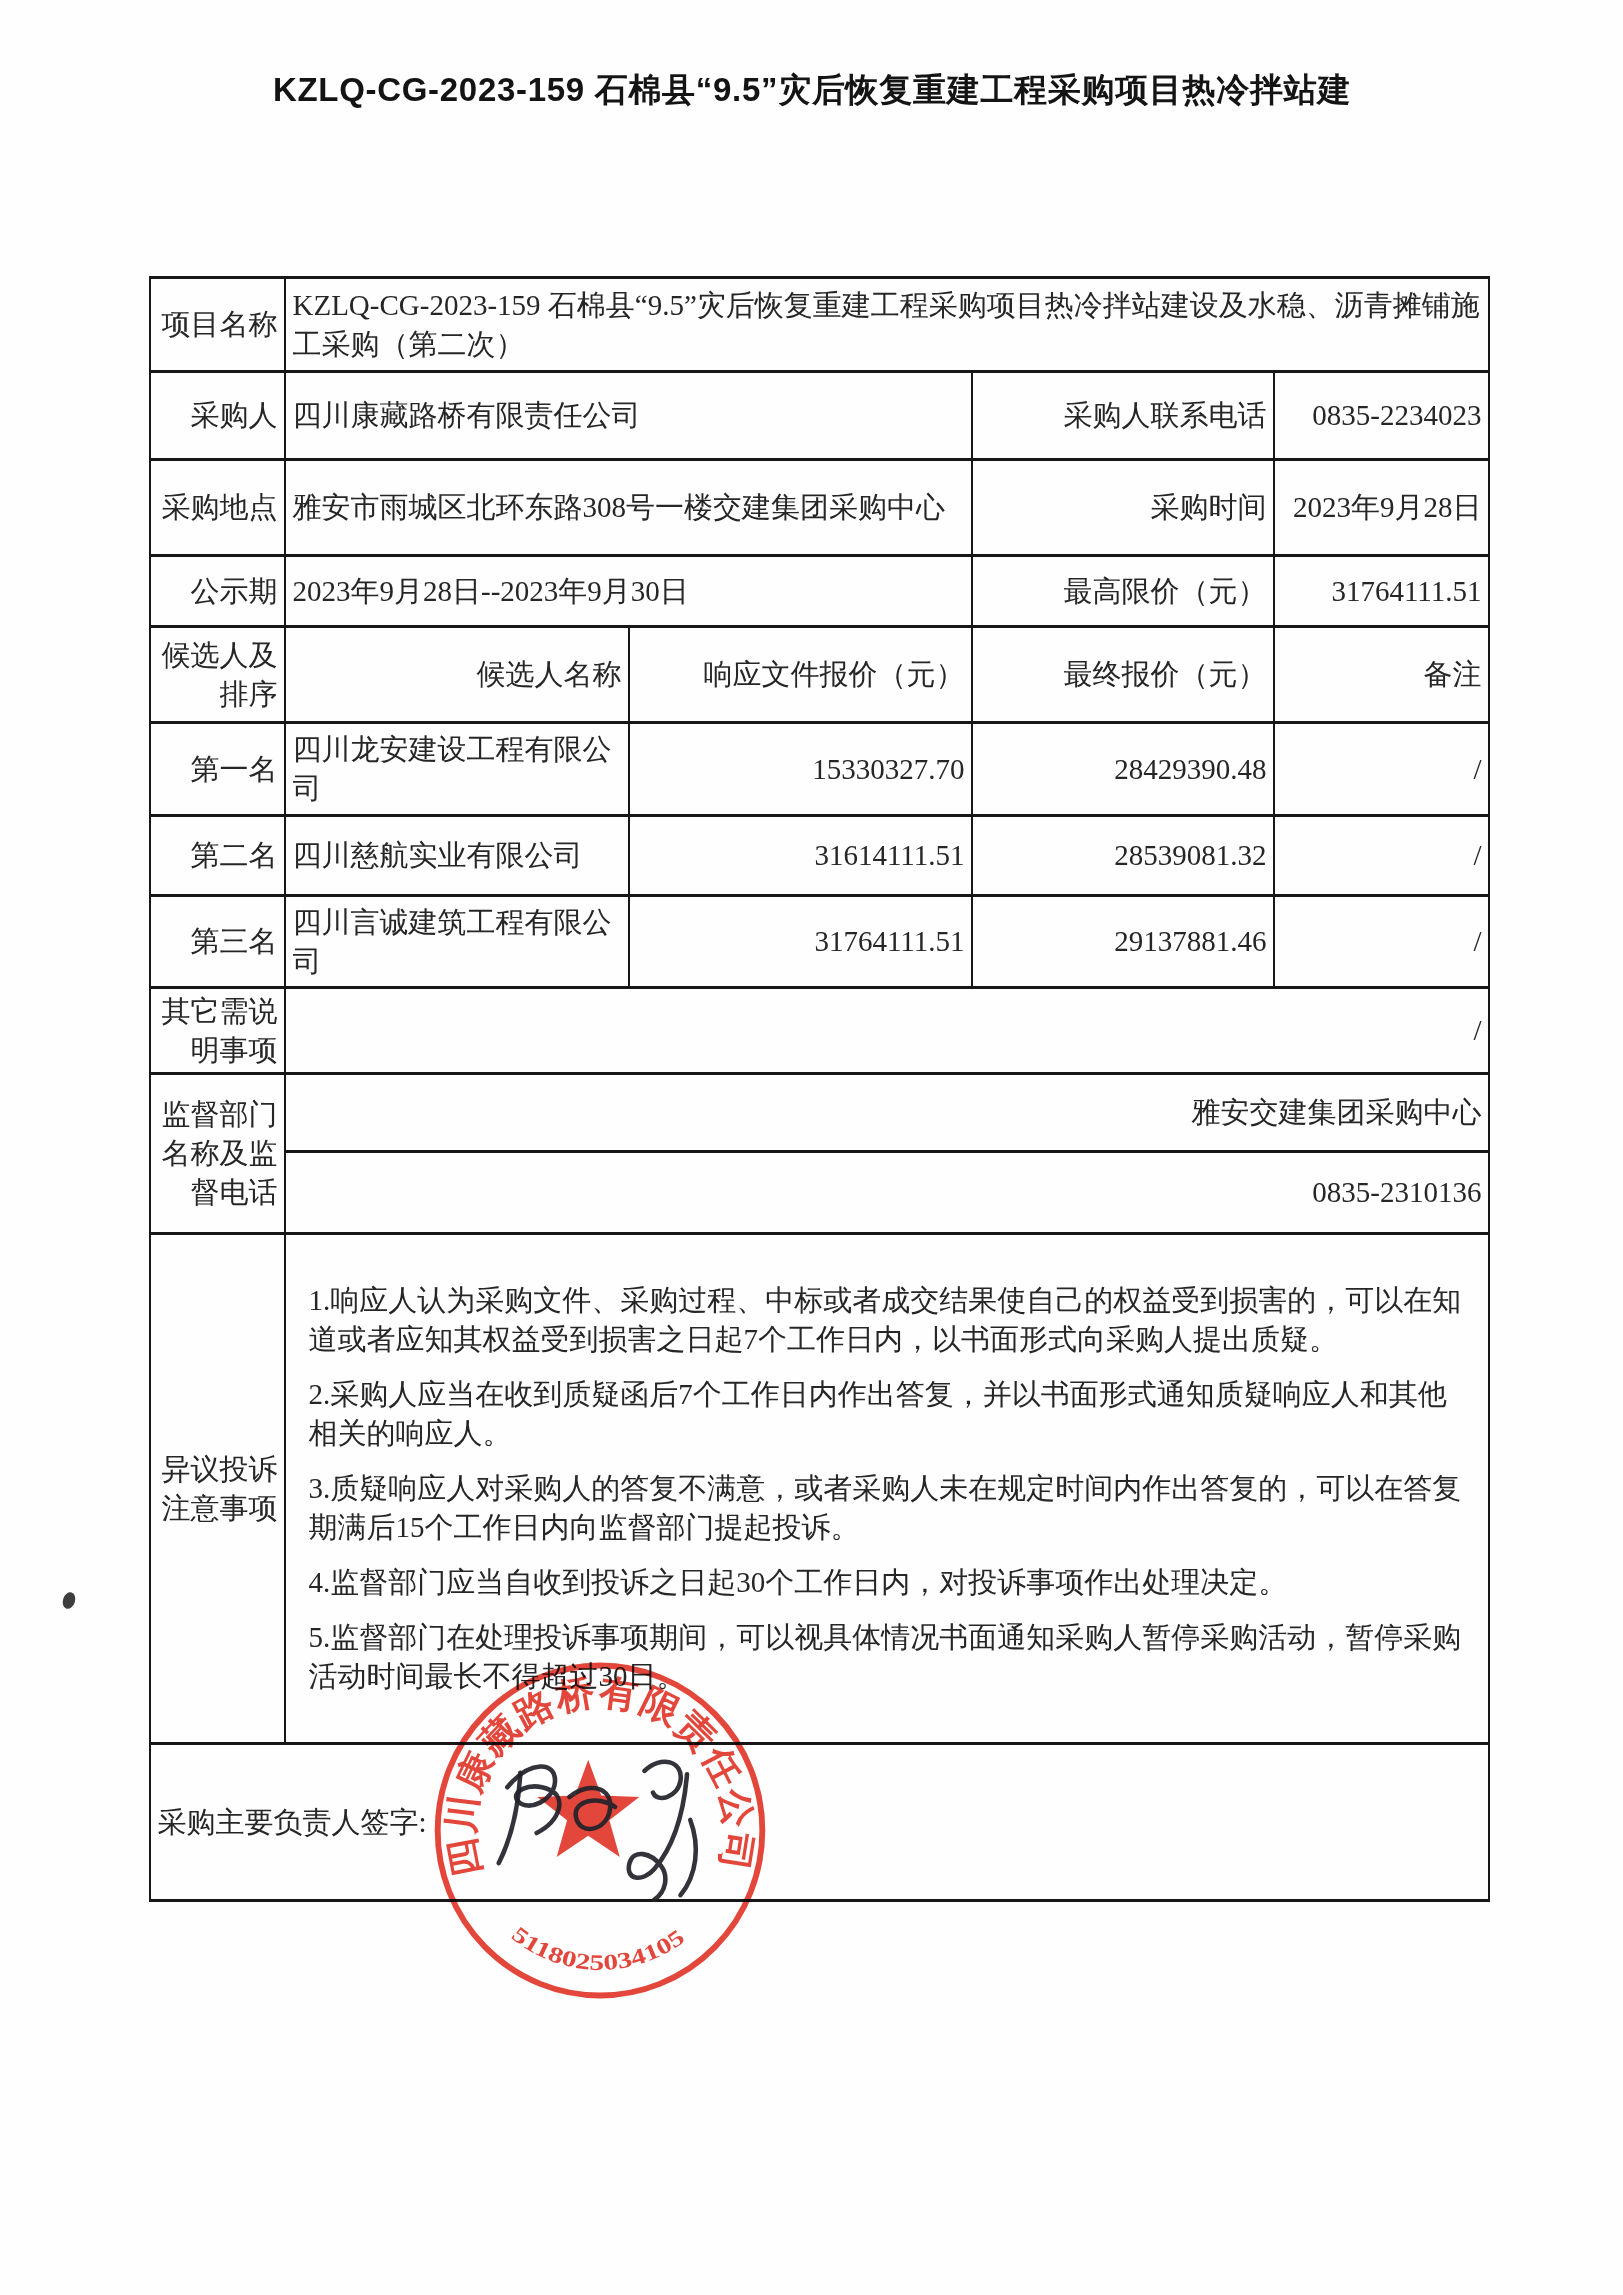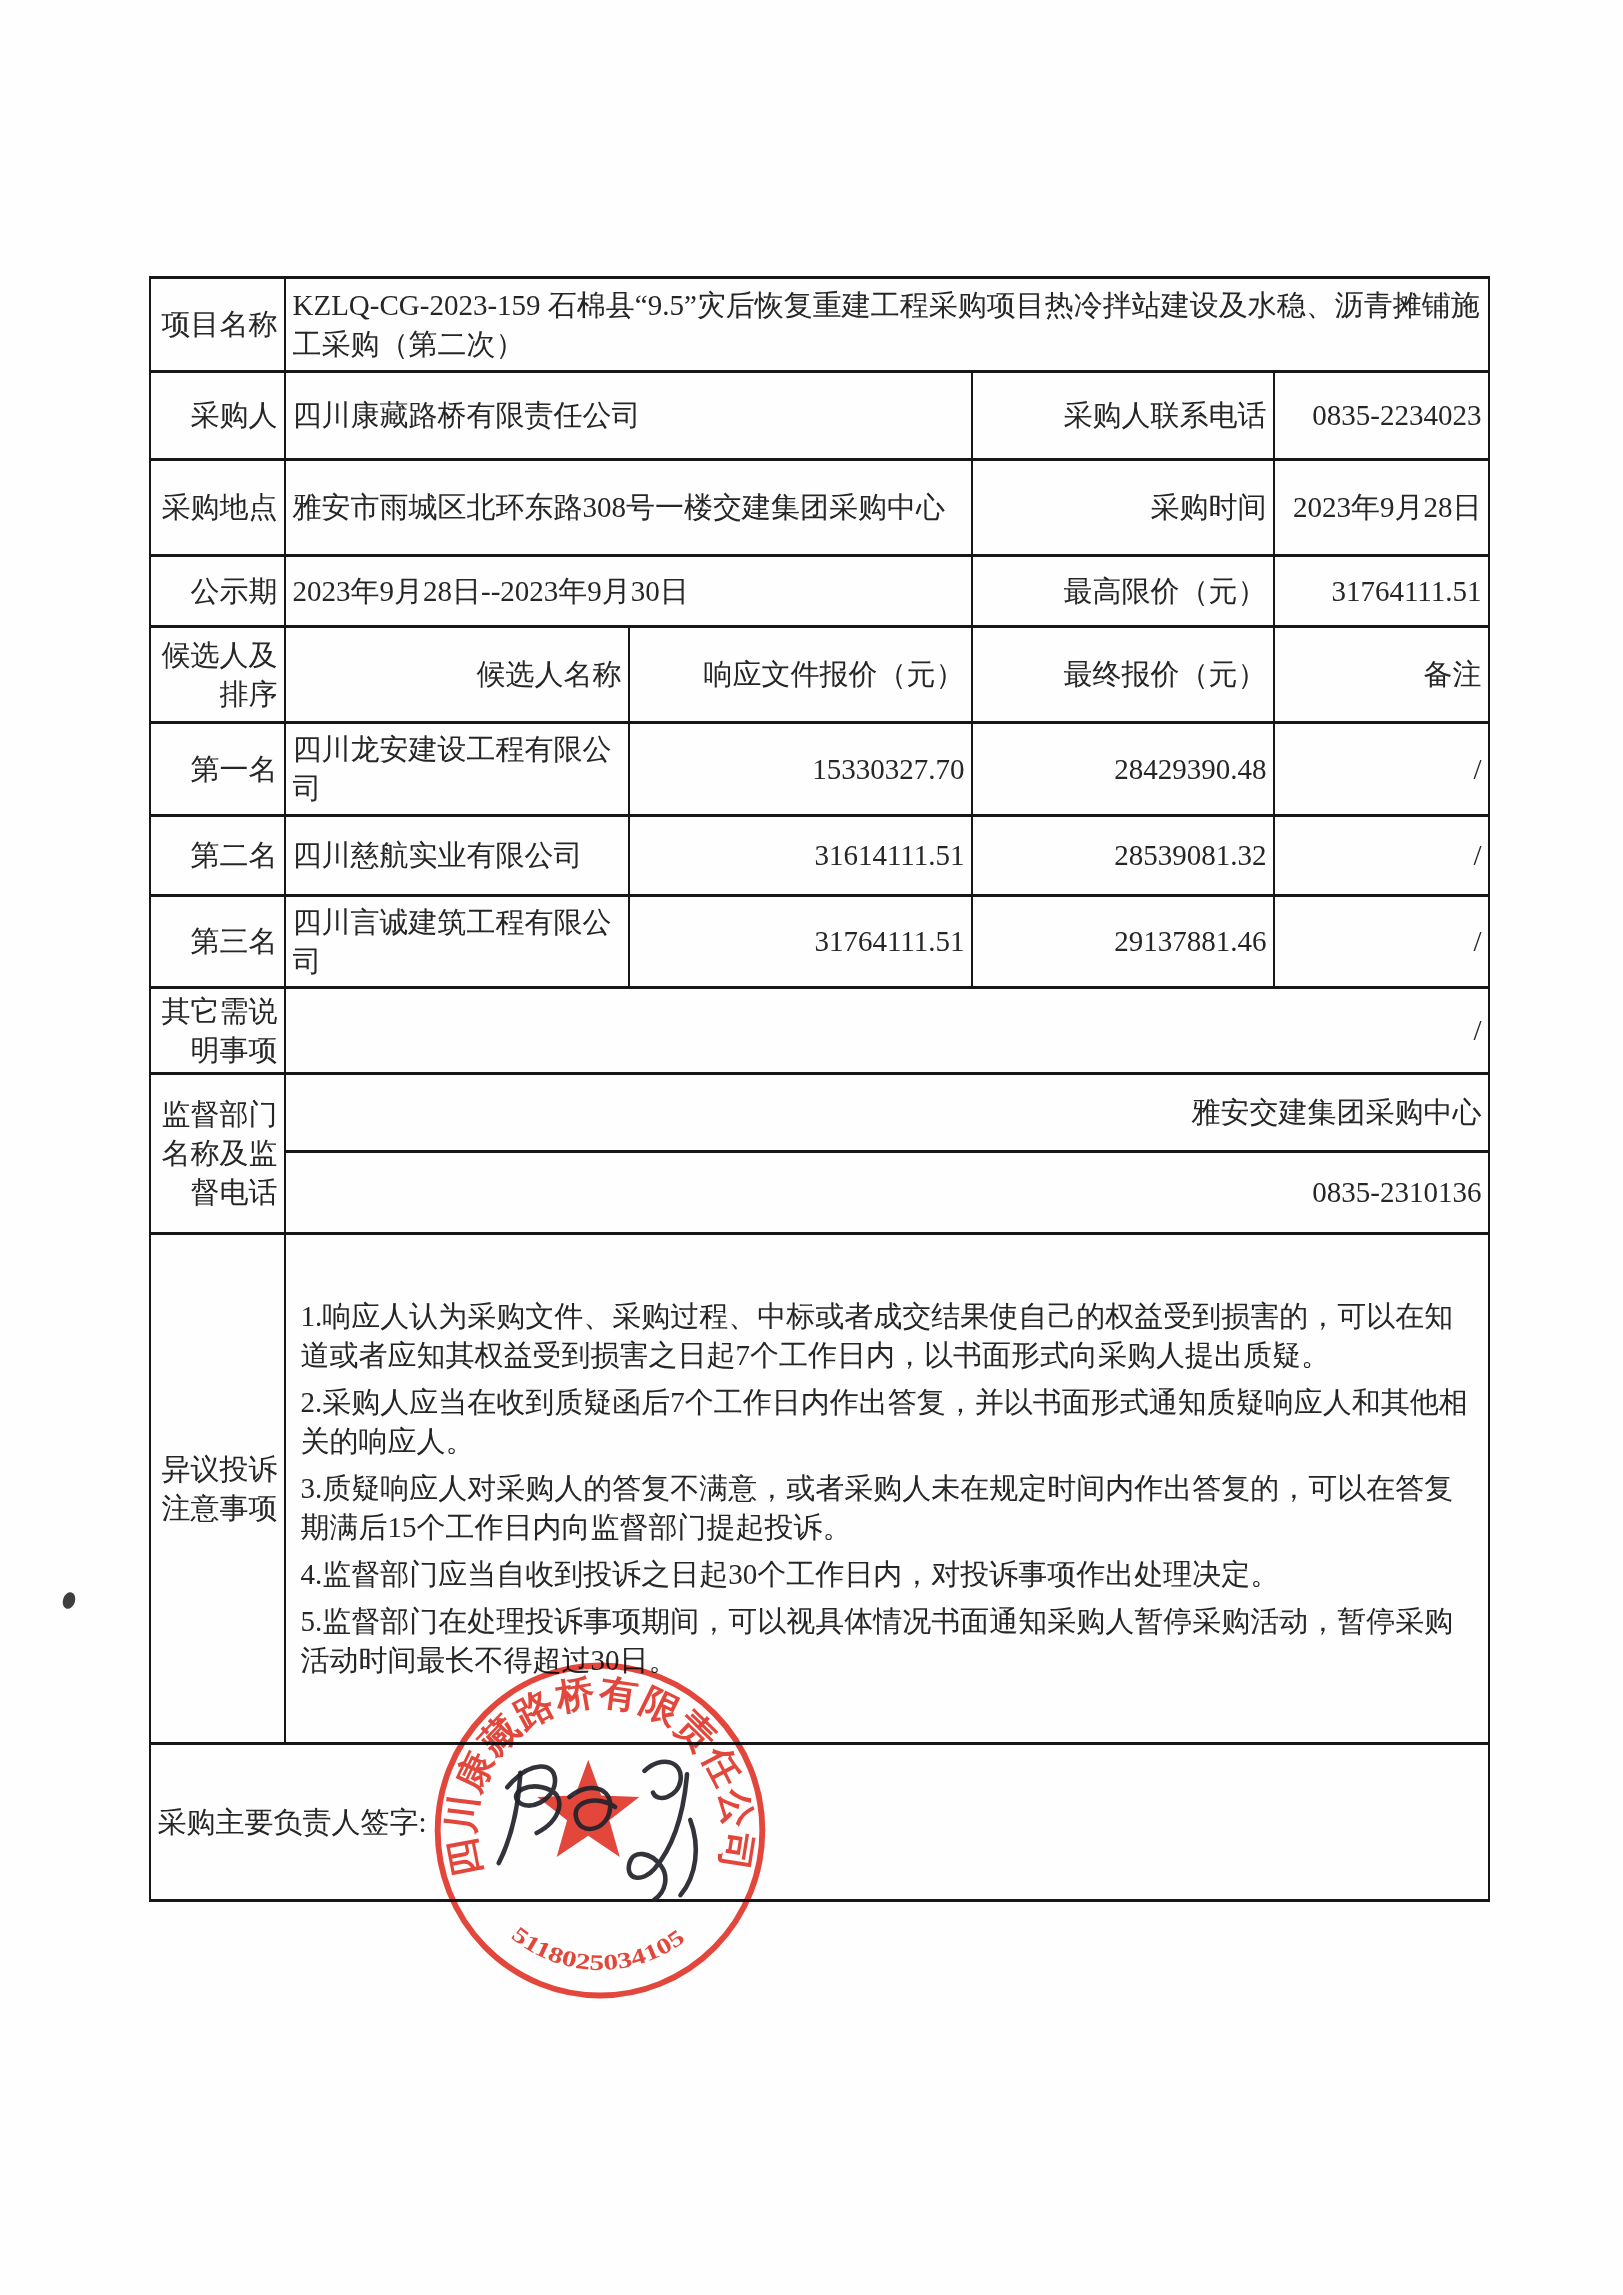--- a/index.html
+++ b/index.html
@@ -23,21 +23,21 @@
   table.doc td{
     border:2px solid #171717;border-top-width:3.3px;border-bottom-width:3.3px;
     vertical-align:middle;padding:2.6px 6.5px;overflow:hidden;word-break:break-all;
   }
   td.lab{padding:2.6px 3.9px 2.6px 6.5px;text-align:right;}
   td.center{text-align:right;padding:2.6px 1.3px;}
   td.val{text-align:left;padding:2.6px 7.9px 2.6px 9.2px;}
   td.addr{padding-right:52px;}
   td.name-cell{padding:2.6px 43px 2.6px 9.2px;margin-top:18px;}
   td.notice-cell{padding:46px 13px 10.5px 9.2px;vertical-align:middle;}
-  td.notice-cell p{margin:8px;}
+  td.notice-cell p{margin:16px;}
   td.sig-cell{padding:2.6px 6.5px 2.6px 9.2px;vertical-align:middle;}
 
   tr.r1{height:94px}tr.r2{height:88px}tr.r3{height:96px}tr.r4{height:71px}
   tr.r5{height:96px}tr.r6{height:93px}tr.r7{height:80px}tr.r8{height:92px}
   tr.r9{height:84px}tr.r10{height:78px}tr.r11{height:82px}tr.r12{height:510px}
   tr.r13{height:157px}
 
   .seal{position:absolute;left:431px;top:1659px;width:338px;height:343px;
         mix-blend-mode:multiply;opacity:.93;}
   .seal-stroke{stroke:var(--seal-color,#e2382c);}
@@ -46,20 +46,21 @@
   .signature path{stroke:#22232a;stroke-width:7;fill:none;stroke-linecap:round;stroke-linejoin:round;opacity:.92;}
   .ink-speck{position:absolute;left:63px;top:1592px;width:11.8px;height:17px;border-radius:50%;
              background:#1c1c1c;transform:rotate(18deg);opacity:.85;}
 </style>
 </head>
 <body>
 
 <div class="page">
 
   <div class="doc-title">
+    <div>KZLQ-CG-2023-159 石棉县“9.5”灾后恢复重建工程采购项目热冷拌站建</div>
   </div>
 
   <table class="doc">
     <colgroup>
       <col style="width:135px">
         <col style="width:344px">
         <col style="width:343px">
       <col style="width:302px">
         <col style="width:215px">
     </colgroup>

